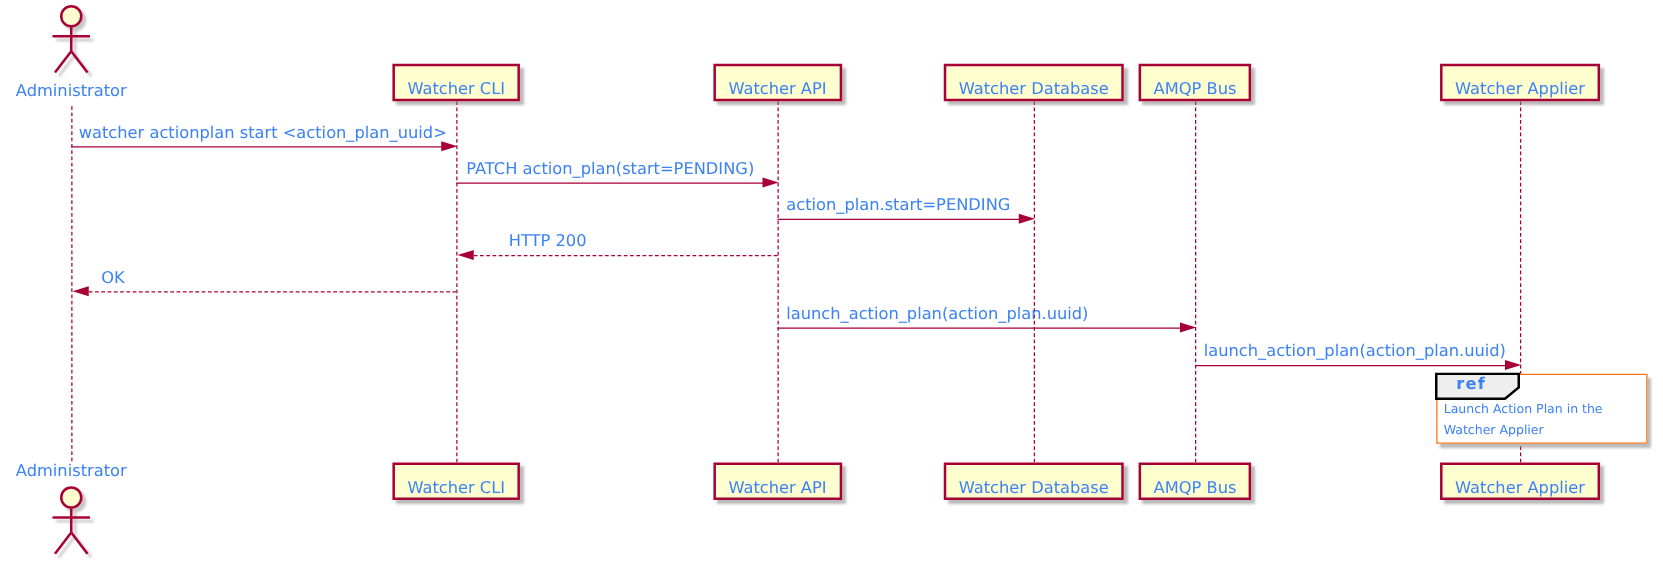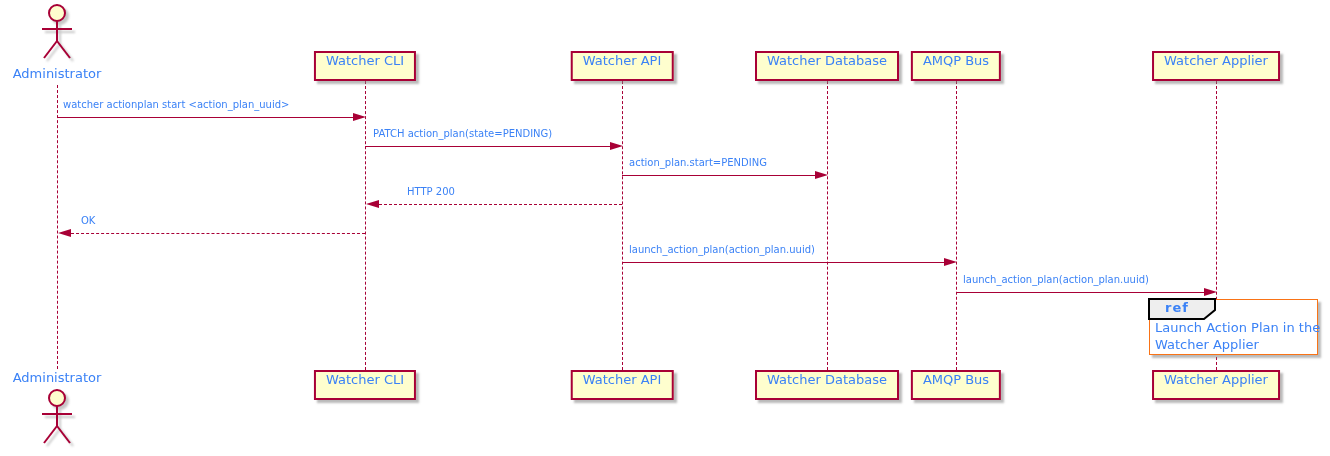--- a/index.html
+++ b/index.html
@@ -8,30 +8,30 @@
     font-family:"DejaVu Sans", sans-serif; color:#3b82f6; overflow:hidden;
   }
   .lifeline {
     position:absolute; width:0; border-left:1px dashed #A80036;
   }
   .pbox {
     position:absolute; transform:translateX(-50%);
     height:30px; box-sizing:border-box;
     background:#FEFECE; border:2px solid #A80036;
     box-shadow:3px 3px 2px rgba(130,130,130,0.55);
-    display:flex; align-items:flex-start; padding:0 10px;
+    display:flex; align-items:flex-end; padding:0 10px;
     font-size:13px; white-space:nowrap; z-index:3;
   }
   .actor-label {
     position:absolute; transform:translateX(-50%);
     font-size:13px; white-space:nowrap; z-index:3;
   }
   .actor-figure { position:absolute; transform:translateX(-50%); z-index:3;
     filter:drop-shadow(3px 3px 1px rgba(130,130,130,0.45)); }
-  .msg-label { position:absolute; font-size:10px; white-space:nowrap; z-index:2; }
+  .msg-label { position:absolute; font-size:13px; white-space:nowrap; z-index:2; }
   .msg-line  { position:absolute; height:0; z-index:2; }
   .msg-solid  { border-top:1.5px solid #A80036; }
   .msg-dashed { border-top:1.5px dashed #A80036; }
   .arrow-r {
     position:absolute; width:0; height:0; z-index:2;
     border-top:4.5px solid transparent; border-bottom:4.5px solid transparent;
     border-left:13px solid #A80036;
   }
   .arrow-l {
     position:absolute; width:0; height:0; z-index:2;
@@ -42,21 +42,21 @@
     position:absolute; left:1149px; top:299px; width:169px; height:56px;
     box-sizing:border-box; background:#ffffff; border:1px solid #f97316;
     box-shadow:3px 3px 2px rgba(130,130,130,0.55); z-index:4;
   }
   .ref-tab-svg { position:absolute; left:-2px; top:-2px; }
   .ref-keyword {
     position:absolute; left:15px; top:0px; font-size:13px; font-weight:bold;
     letter-spacing:1px; z-index:5;
   }
   .ref-body {
-    position:absolute; left:5px; top:19px; font-size:13px; line-height:17px;
+    position:absolute; left:5px; top:19px; font-size:10px; line-height:17px;
     white-space:nowrap;
   }
   .ref-body span { display:block; }
 </style>
 </head>
 <body>
 
 <div class="canvas">
 
   <div class="lifeline" style="left:57px;  top:85px; height:284px;"></div>
@@ -93,21 +93,21 @@
       <span>Watcher Applier</span>
     </div>
 
   <div>
     <div class="msg-label" style="left:63px; top:99px;">watcher actionplan start &lt;action_plan_uuid&gt;</div>
     <div class="msg-line msg-solid" style="left:57px; top:117px; width:300px;"></div>
     <div class="arrow-r" style="left:353px; top:113px;"></div>
   </div>
 
   <div>
-    <div class="msg-label" style="left:373px; top:128px;">PATCH action_plan(state=PENDING)</div>
+    <div class="msg-label" style="left:373px; top:128px;">PATCH action_plan(start=PENDING)</div>
     <div class="msg-line msg-solid" style="left:365px; top:146px; width:248px;"></div>
     <div class="arrow-r" style="left:610px; top:142px;"></div>
   </div>
 
   <div>
     <div class="msg-label" style="left:629px; top:157px;">action_plan.start=PENDING</div>
     <div class="msg-line msg-solid" style="left:622px; top:175px; width:196px;"></div>
     <div class="arrow-r" style="left:815px; top:171px;"></div>
   </div>
 

